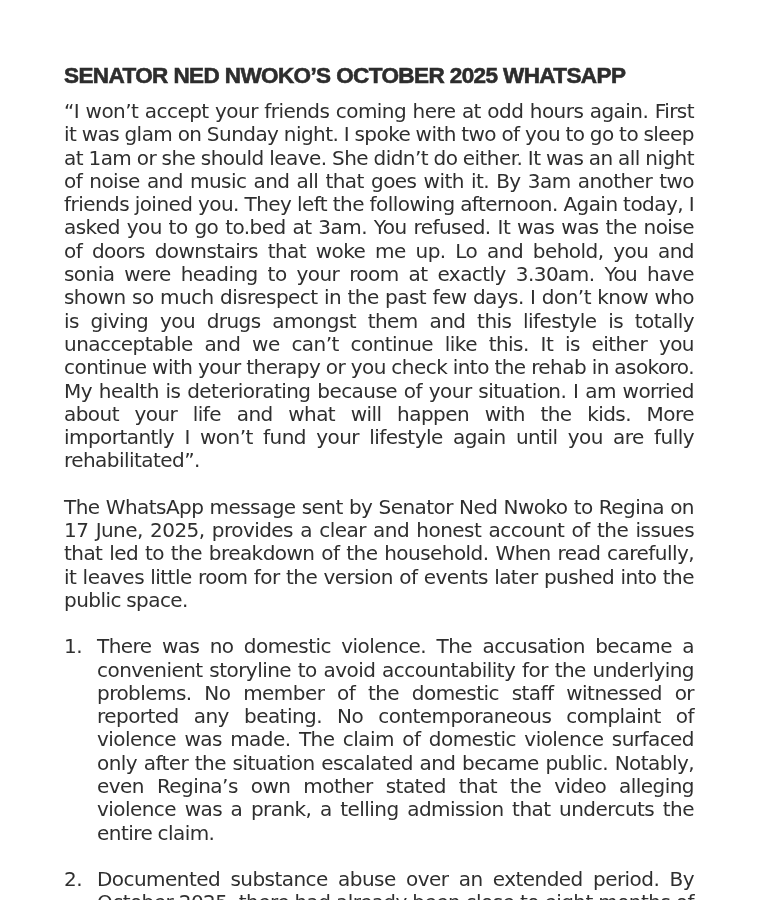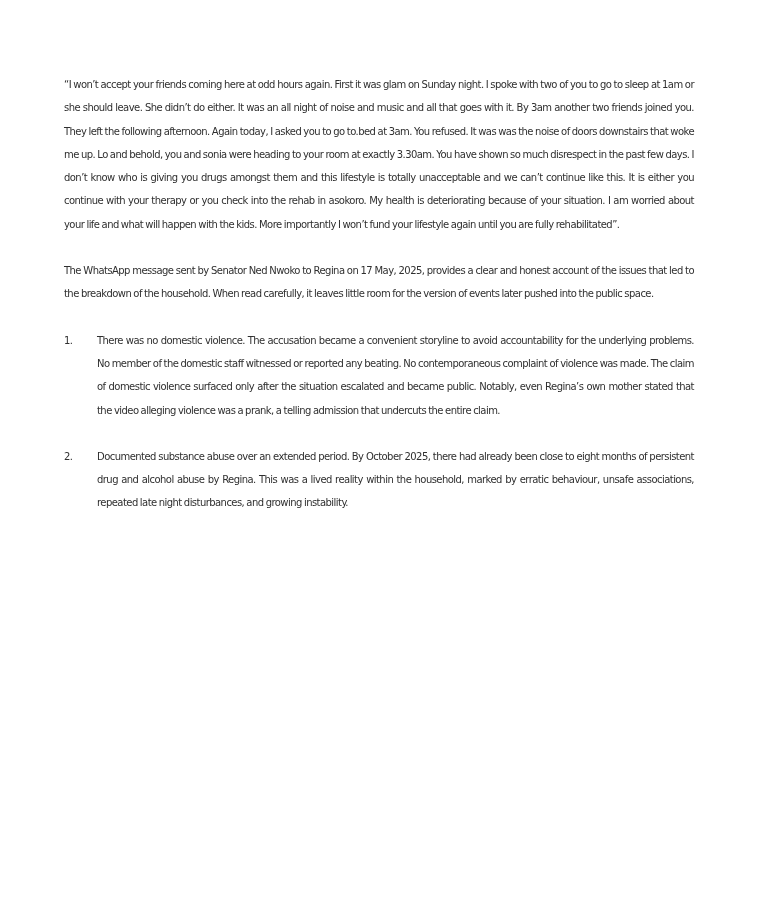--- a/index.html
+++ b/index.html
@@ -27,21 +27,21 @@
     line-height: 27px;
     letter-spacing: -0.6px;
     color: #2d2d2d;
     margin: 0 0 11px 0;
     text-transform: uppercase;
     -webkit-text-stroke: 0.6px #2d2d2d;
   }
   .title span { display: block; white-space: nowrap; }
   .body-text {
     font-family: "DejaVu Sans", sans-serif;
-    font-size: 10px;
+    font-size: 20px;
     line-height: 23.3px;
     letter-spacing: -0.55px;
     word-spacing: -0.5px;
     color: #2f2f2f;
     text-align: justify;
     margin: 0;
   }
   .quote { margin-bottom: 23px; }
   .intro { margin-bottom: 23px; }
   ol.points {
@@ -58,25 +58,26 @@
     position: absolute;
     left: 0;
     top: 0;
   }
 </style>
 </head>
 <body>
 
 <div class="page">
   <h1 class="title">
+    <span>SENATOR NED NWOKO’S OCTOBER 2025  WHATSAPP</span>
   </h1>
 
   <p class="body-text quote">“I won’t accept your friends coming here at odd hours again. First it was glam on Sunday night. I spoke with two of you to go to sleep at 1am or she should leave. She didn’t do either. It was an all night of noise and music and all that goes with it. By 3am another two friends joined you. They left the following afternoon. Again today, I asked you to go to.bed at 3am. You refused. It was was the noise of doors downstairs that woke me up. Lo and behold, you and sonia were heading to your room at exactly 3.30am. You have shown so much disrespect in the past few days. I don’t know who is giving you drugs amongst them and this lifestyle is totally unacceptable and we can’t continue like this. It is either you continue with your therapy or you check into the rehab in asokoro. My health is deteriorating because of your situation. I am worried about your life and what will happen with the kids. More importantly I won’t fund your lifestyle again until you are fully rehabilitated”.</p>
 
-  <p class="body-text intro">The WhatsApp message sent by Senator Ned Nwoko to Regina on 17 May, 2025, provides a clear and honest account of the issues that led to the breakdown of the household. When read carefully, it leaves little room for the version of events later pushed into the public space.</p>
+  <p class="body-text intro">The WhatsApp message sent by Senator Ned Nwoko to Regina on 17 June, 2025, provides a clear and honest account of the issues that led to the breakdown of the household. When read carefully, it leaves little room for the version of events later pushed into the public space.</p>
 
   <ol class="points">
     <li class="body-text">
       <span class="num">1.</span>
       <span>There was no domestic violence. The accusation became a convenient storyline to avoid accountability for the underlying problems. No member of the domestic staff witnessed or reported any beating. No contemporaneous complaint of violence was made. The claim of domestic violence surfaced only after the situation escalated and became public. Notably, even Regina’s own mother stated that the video alleging violence was a prank, a   telling admission that undercuts the entire claim.</span>
     </li>
     <li class="body-text">
       <span class="num">2.</span>
       <span>Documented substance abuse over an extended period. By October 2025, there had already been close to eight months of persistent drug and alcohol abuse by Regina. This was a lived reality within the household, marked by erratic behaviour, unsafe associations, repeated late night disturbances, and growing instability.</span>
     </li>

